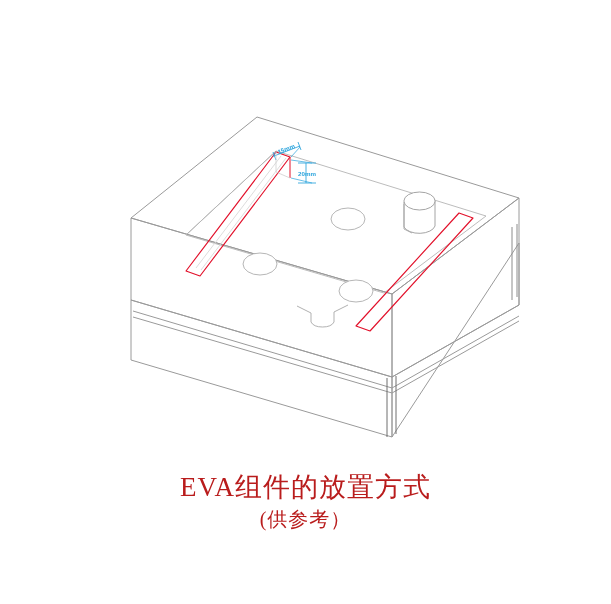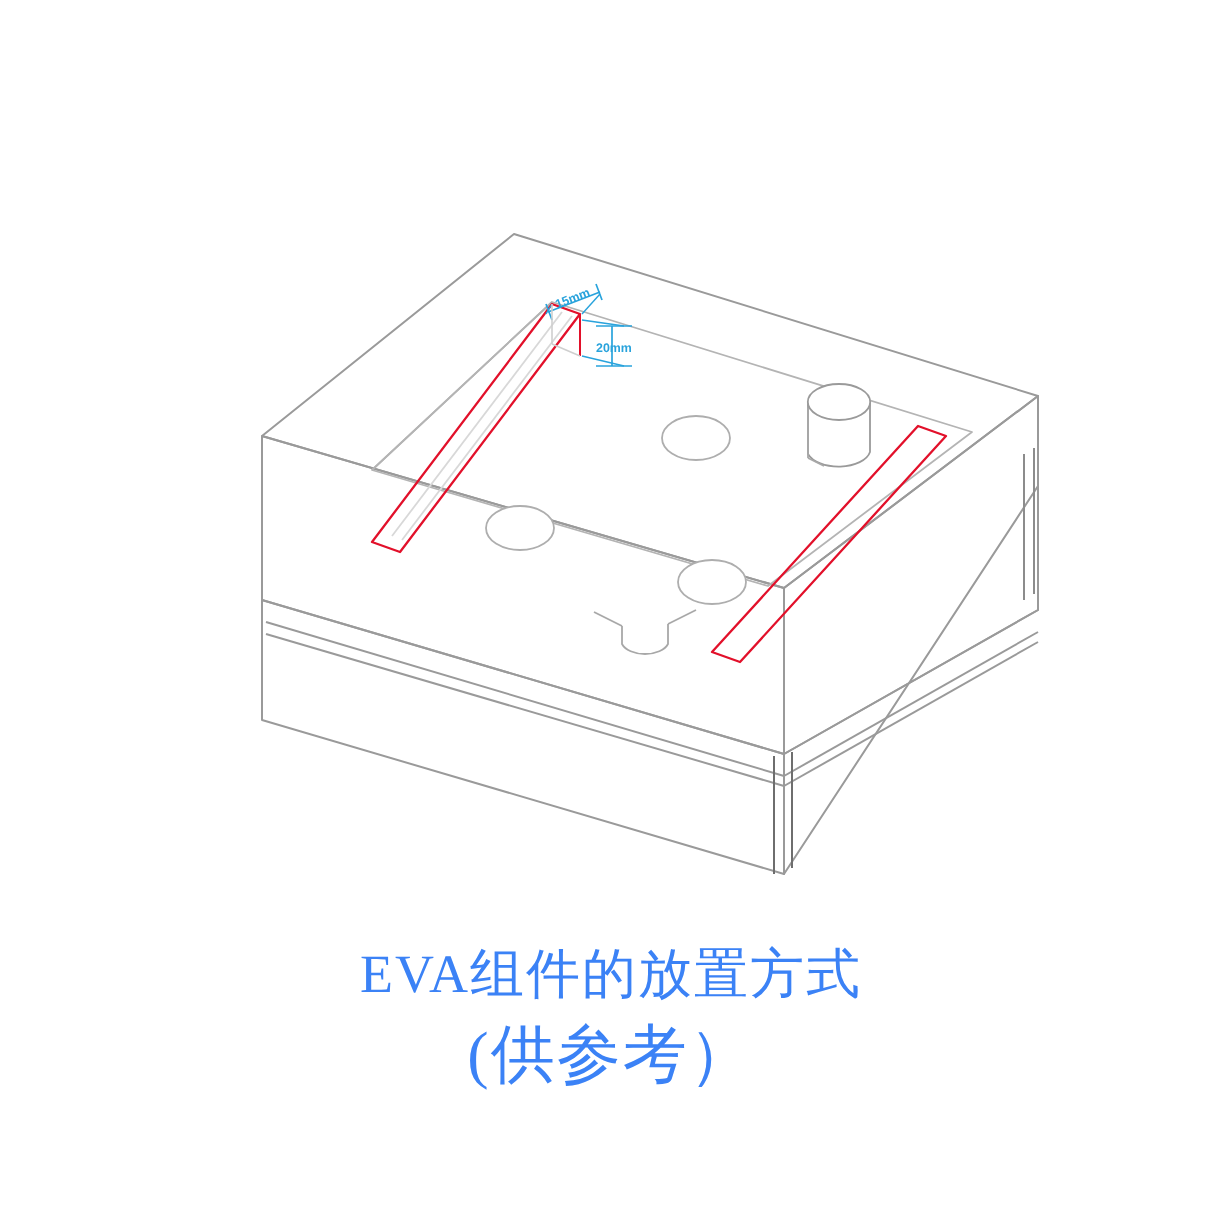--- a/index.html
+++ b/index.html
@@ -33,29 +33,29 @@
     display: block;
   }
 
   .caption-block {
     position: absolute;
     left: 0;
     top: 470px;
     width: 611px;
     text-align: center;
     line-height: 1.32;
-    color: #3b82f6;
+    color: #b91c1c;
   }
   .caption-line-1 {
     font-size: 27px;
     letter-spacing: 1px;
     white-space: nowrap;
   }
   .caption-line-2 {
-    font-size: 32px;
+    font-size: 20px;
     letter-spacing: 1px;
     white-space: nowrap;
   }
 
   
   .dim-text {
     font-family: "Liberation Sans", "DejaVu Sans", sans-serif;
     font-size: 6.2px;
     font-weight: bold;
   }

